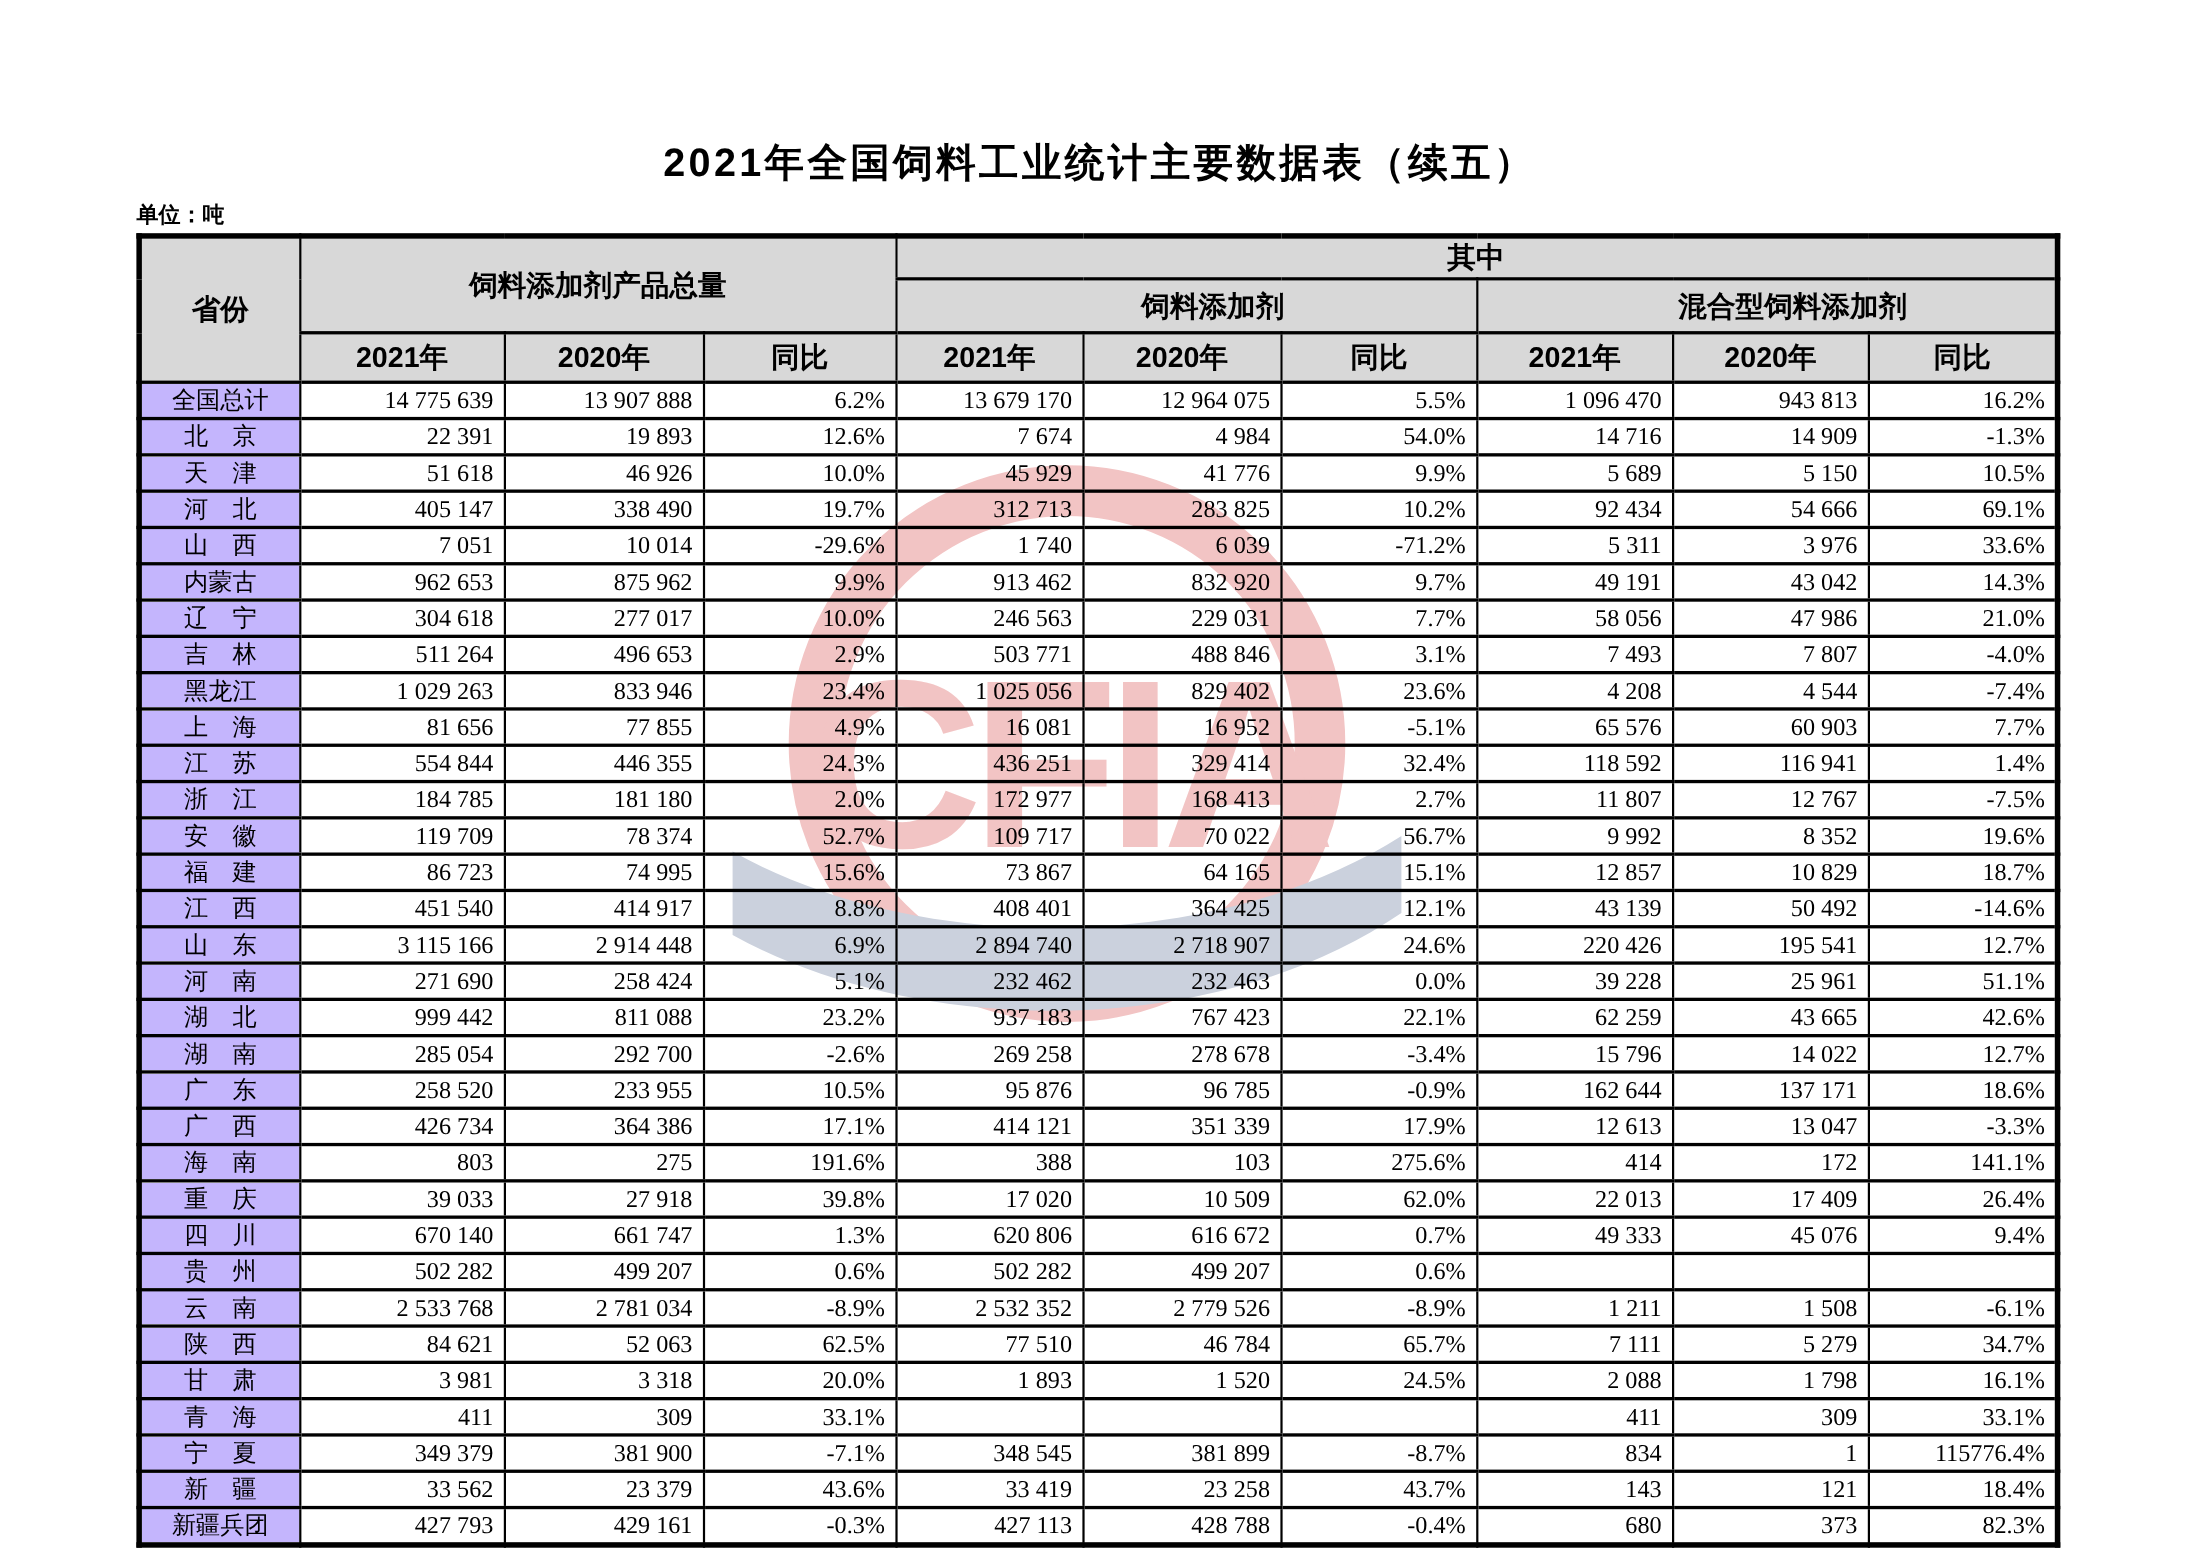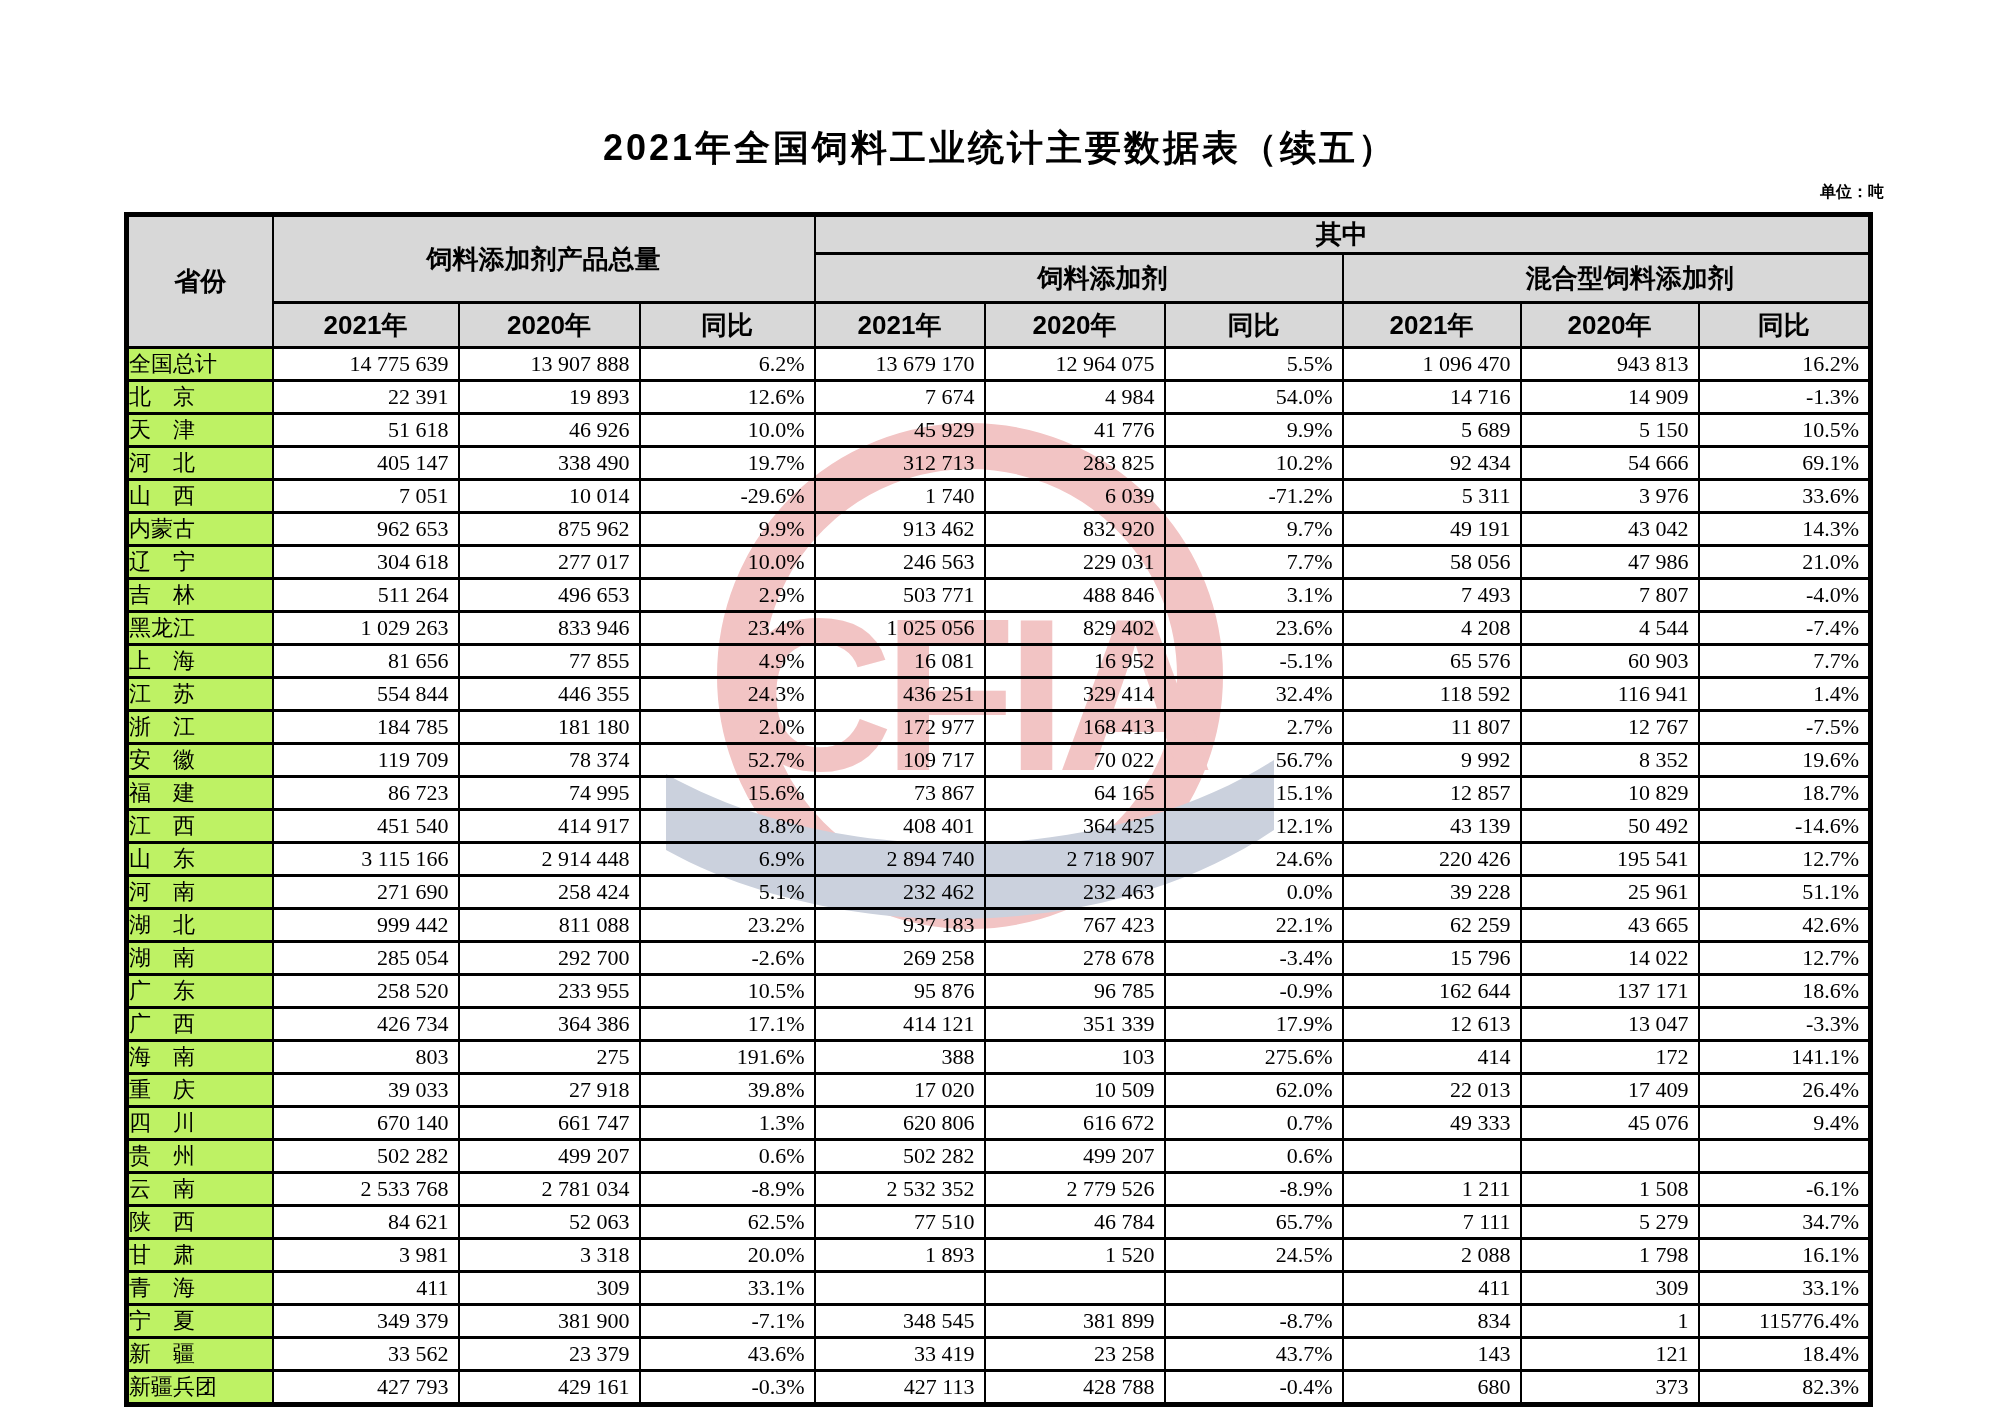--- a/index.html
+++ b/index.html
@@ -6,42 +6,42 @@
   .page {
     position:relative; width:2000px; height:1414px; background:#ffffff;
     overflow:hidden; font-family:"Liberation Serif", serif; color:#000;
   }
   .title {
     position:absolute; top:124px; left:0; width:100%; text-align:center;
     font-family:"Liberation Sans", sans-serif; font-weight:bold;
     font-size:36px; letter-spacing:3px;
   }
   .unit {
-    position:absolute; top:182px; left:140px; width:1744px; text-align:right;
-    font-family:"Liberation Sans", sans-serif; font-weight:bold; font-size:16px;
+    position:absolute; top:182px; left:124px; width:1744px; 
+    font-family:"Liberation Sans", sans-serif; font-weight:bold; font-size:20px;
   }
   .table-wrap { position:absolute; top:212px; left:124px; z-index:1; }
   table {
     border-collapse:collapse; table-layout:fixed; width:1744px;
     border:5px solid #000;
   }
   th, td {
     border:2px solid #000; border-top-width:3px; border-bottom-width:3px;
     padding:0; overflow:hidden; white-space:nowrap;
   }
   thead th {
     background:#d8d8d8; font-family:"Liberation Sans", sans-serif;
     font-weight:bold; font-size:26px; text-align:center; font-stretch:normal;
   }
   tr.hdr1 th { height:32px; }
   tr.hdr2 th { height:46px;padding-left:48px; }
   tr.hdr3 th { height:42px;margin-left:12px; }
   tbody td { height:28.65px; font-size:22px; }
   td.prov {
-    background:#bef264; font-family:"Liberation Serif", serif;
+    background:#c4b5fd; text-align:center; font-family:"Liberation Serif", serif;
   }
   td.num { text-align:right; padding-right:9px; }
   .watermark {
     position:absolute; left:636px; top:418px; z-index:2;
     mix-blend-mode:multiply; pointer-events:none;
   }
 </style>
 </head>
 <body>
 

